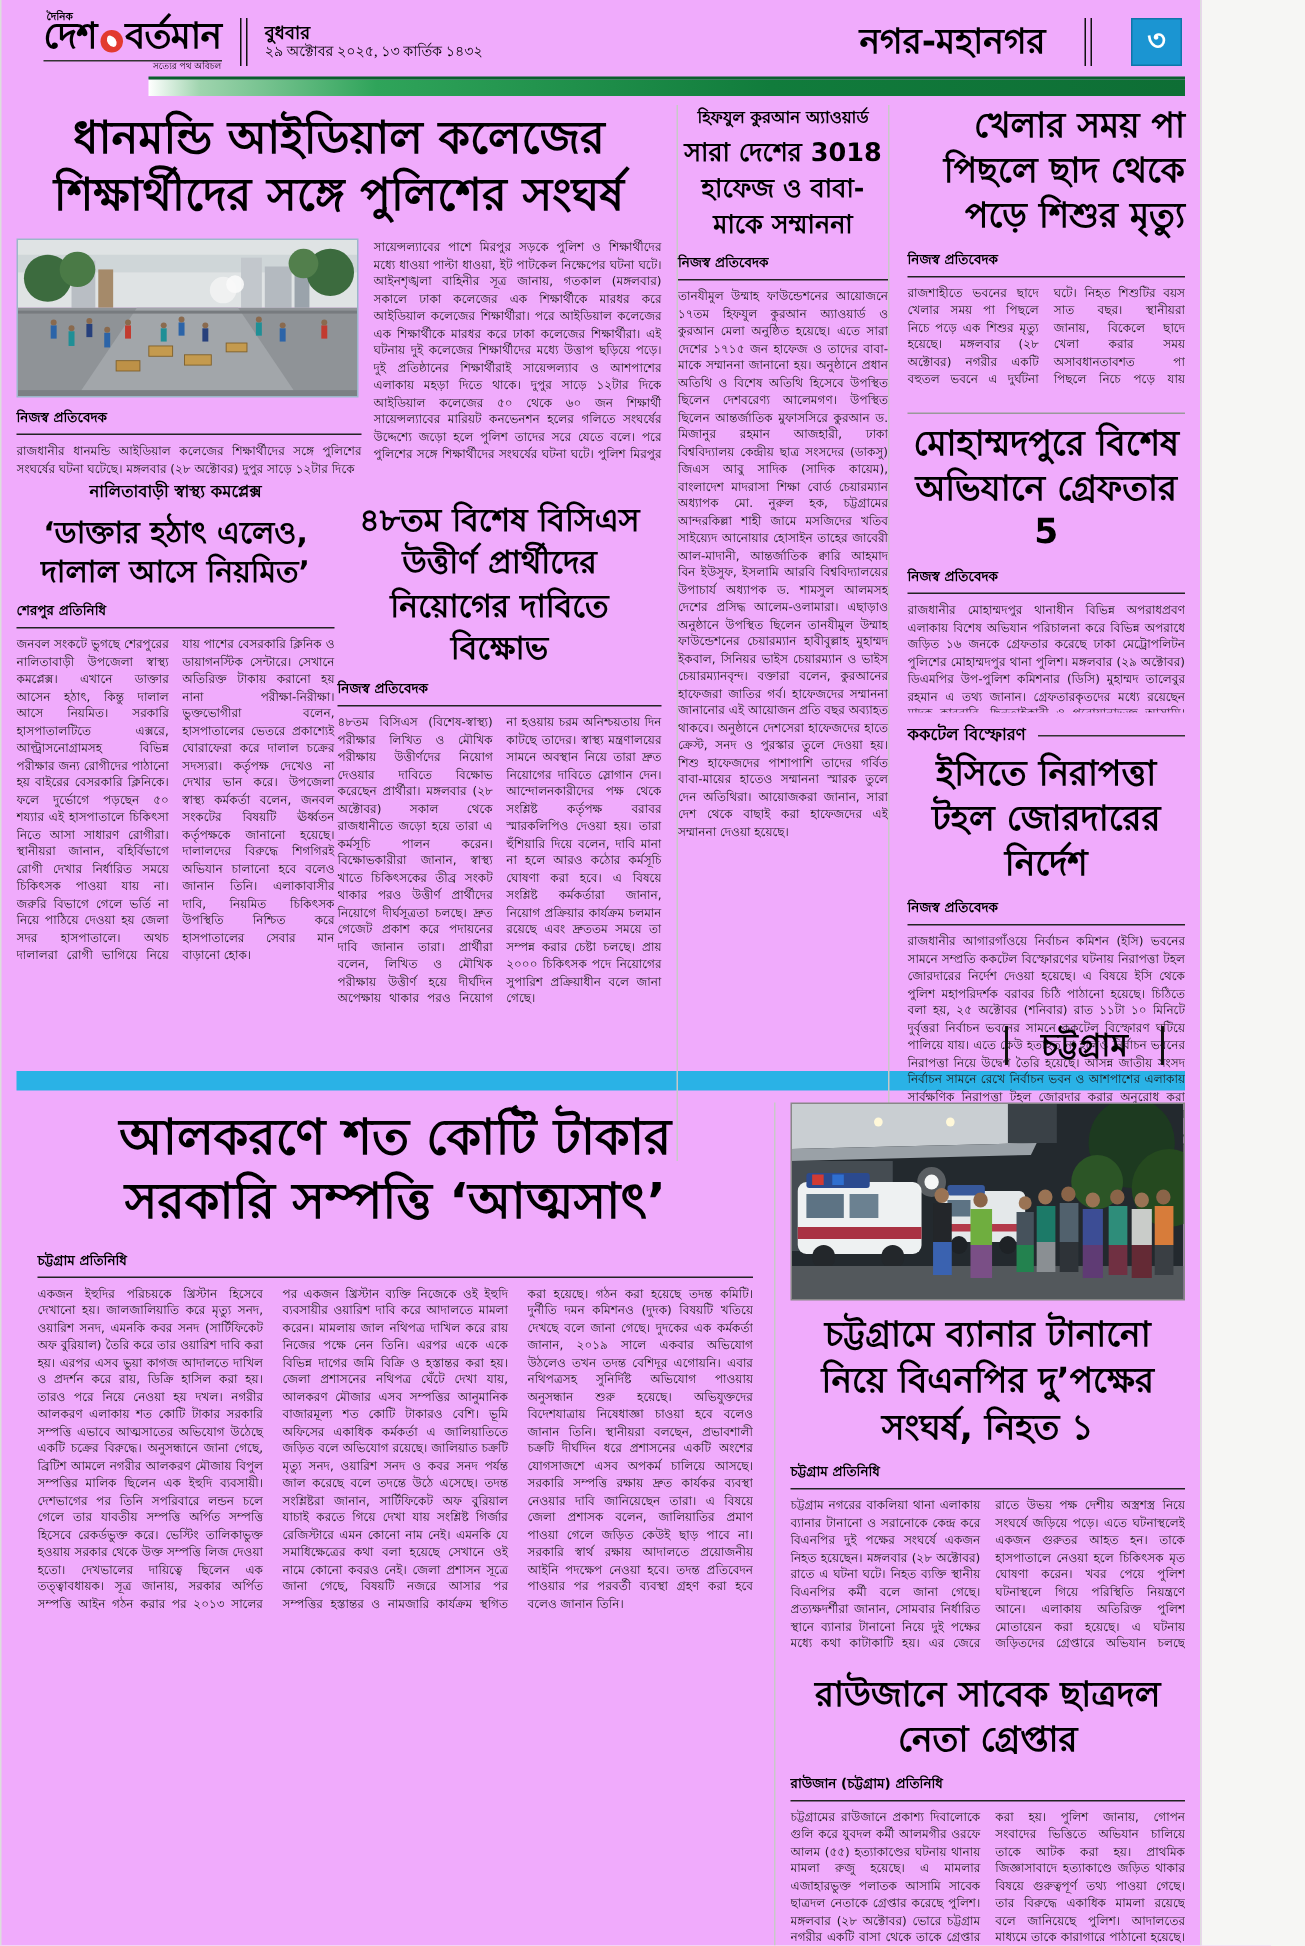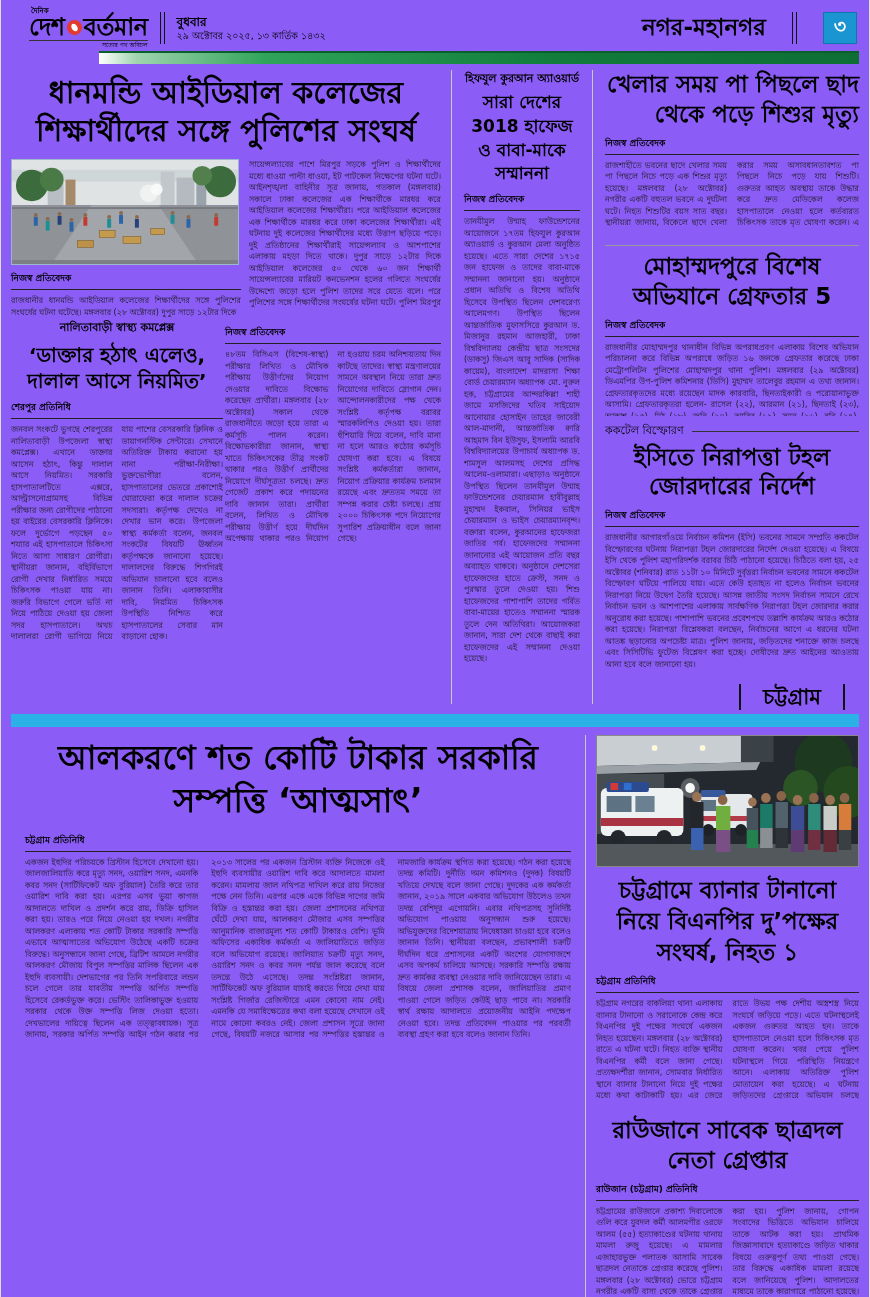--- a/index.html
+++ b/index.html
@@ -1,45 +1,45 @@
 <!DOCTYPE html>
 <html><head>
 <meta charset="utf-8">
 <style>
   * { box-sizing: border-box; margin: 0; padding: 0; }
   html,body { width:870px; background:#f6f6f4; font-family:"DejaVu Sans", sans-serif; }
-  .sheet { width:870px; height:1297px; background:#8b5cf6; position:relative; overflow:hidden; padding:4px 10px 6px 10px; border-left:1px solid #ddd; border-right:1px solid #ddd; }
+  .sheet { width:801px; height:1297px; background:#f0abfc; position:relative; overflow:hidden; padding:4px 10px 6px 10px; border-left:1px solid #ddd; border-right:1px solid #ddd; }
 
   
   .hdr { display:flex; align-items:center; height:46px; padding:2px 2px 0 18px; }
   .logo { display:flex; flex-direction:column; line-height:1; }
   .logo-top { font-size:7px; font-weight:bold; margin-left:2px; }
-  .logo-main { display:flex; align-items:center; font-size:24px; font-weight:bold; letter-spacing:-0.5px; color:#000; }
+  .logo-main { display:flex; align-items:center; font-size:24px; font-weight:bold; letter-spacing:-0.5px; color:#000;font-family:Liberation Mono, monospace; }
   .logo-dot { width:15px; height:15px; border-radius:50%; background:#e23a2e; margin:0 2px; position:relative; display:inline-block; }
   .logo-dot::after { content:""; position:absolute; left:4px; top:4px; width:7px; height:7px; background:#fff; border-radius:2px 5px 2px 5px; transform:rotate(12deg); }
   .logo-tag { font-size:6px; text-align:right; border-top:1px solid #333; margin-top:1px; padding-top:1px; }
   .dbar { width:5px; height:32px; border-left:1.6px solid #111; border-right:1.6px solid #111; margin:0 12px; }
   .dateblk { line-height:1.25; }
   .dateblk .day { font-weight:bold; font-size:12px; }
-  .dateblk .date { font-size:9.5px; }
+  .dateblk .date { font-size:9.5px;font-family:Liberation Serif, serif; }
   .hdr-spacer { flex:1; }
   .section-name { font-size:23px; font-weight:bold; margin-right:14px; }
   .pagebox { width:34px; height:32px; background:#1b95d2; border:1px solid #0e76aa; color:#fff; font-size:19px; font-weight:bold; display:flex; align-items:center; justify-content:center; margin-left:14px; }
 
   .greenbar { height:13px; margin:1px 0 6px 88px; background:linear-gradient(90deg,#ffffff 0%,#9fd4ae 5%,#2fa45a 22%,#117c3c 60%,#0e6e35 100%); border-top:2px solid #0a5f2d; }
 
   
   .kicker { font-size:11px; font-weight:bold; text-align:center; margin-bottom:2px; }
   .byline { font-size:9px; font-weight:bold; border-bottom:1.5px solid #222; padding:2px 0 3px 0; margin:4px 0 5px 0; }
   .btxt { font-size:8px; line-height:11.5px; text-align:justify; color:#1b1b1b; overflow:hidden; }
   h1,h2 { font-weight:bold; color:#000; }
 
   
   .topgrid { display:grid; grid-template-columns:430px 142px 1fr; column-gap:10px; height:612px; }
-  .colB { border-left:1px solid #c8c8c8; border-right:1px solid #c8c8c8; padding:0 12px; }
+  .colB { border-left:1px solid #c8c8c8; border-right:1px solid #c8c8c8; padding:0 0; }
   .colC { padding-left:2px; }
 
   .main-h1 { font-size:30px; line-height:1.25; text-align:center; margin:4px 0 10px 0; }
   .row1 { display:flex; gap:8px; height:152px; }
   .photocell { width:230px; flex:none; }
   .photo1 { width:228px; height:106px; border:1px solid #9bb7c9; display:block; }
   .mainbody { flex:1; height:150px; }
   .lead { font-size:8px; line-height:11.5px; text-align:justify; overflow:hidden; height:28px; margin-top:2px; }
   .row2 { display:flex; gap:2px; margin-top:8px; height:368px; }
   .doctor { width:212px; flex:none; display:flex; flex-direction:column; }
@@ -49,21 +49,21 @@
   .twocol { column-count:2; column-gap:9px; flex:1; }
 
   .hifz h2 { font-size:17px; line-height:1.4; text-align:center; }
   .hifz .btxt { height:488px; }
 
   .child h2 { font-size:23px; line-height:1.3; text-align:right; }
   .child .btxt { height:78px; column-count:2; column-gap:10px; }
   .story-sep { border-top:1px solid #999; margin:7px 0 6px 0; }
   .arrest h2 { font-size:23px; line-height:1.3; text-align:center; }
   .arrest .btxt { height:74px; }
-  .kickerline { display:flex; align-items:center; gap:8px; font-size:11px; font-weight:normal; margin:6px 0 0 0; }
+  .kickerline { display:flex; align-items:center; gap:8px; font-size:11px; font-weight:bold; margin:6px 0 0 0; }
   .kickerline .rule { flex:1; border-top:1.3px solid #333; }
   .ec h2 { font-size:23px; line-height:1.3; text-align:center; margin-top:2px; }
   .ec .btxt { height:152px; }
 
   
   .ctg-row { display:flex; justify-content:flex-end; align-items:center; height:30px; padding-right:14px; }
   .ctg-label { font-size:21px; font-weight:bold; border-left:2.5px solid #111; border-right:2.5px solid #111; padding:0 22px; line-height:26px; }
   .cyanbar { height:13px; background:#2ab2e6; margin:2px 0 8px 0; }
 
   
@@ -165,20 +165,21 @@
       </div>
 
       <div class="row2">
         <div class="doctor">
           <div class="kicker">নালিতাবাড়ী স্বাস্থ্য কমপ্লেক্স</div>
           <h2>‘ডাক্তার হঠাৎ এলেও, দালাল আসে নিয়মিত’</h2>
           <div class="byline">শেরপুর প্রতিনিধি</div>
           <div class="btxt twocol">জনবল সংকটে ভুগছে শেরপুরের নালিতাবাড়ী উপজেলা স্বাস্থ্য কমপ্লেক্স। এখানে ডাক্তার আসেন হঠাৎ, কিন্তু দালাল আসে নিয়মিত। সরকারি হাসপাতালটিতে এক্সরে, আল্ট্রাসনোগ্রামসহ বিভিন্ন পরীক্ষার জন্য রোগীদের পাঠানো হয় বাইরের বেসরকারি ক্লিনিকে। ফলে দুর্ভোগে পড়ছেন ৫০ শয্যার এই হাসপাতালে চিকিৎসা নিতে আসা সাধারণ রোগীরা। স্থানীয়রা জানান, বহির্বিভাগে রোগী দেখার নির্ধারিত সময়ে চিকিৎসক পাওয়া যায় না। জরুরি বিভাগে গেলে ভর্তি না নিয়ে পাঠিয়ে দেওয়া হয় জেলা সদর হাসপাতালে। অথচ দালালরা রোগী ভাগিয়ে নিয়ে যায় পাশের বেসরকারি ক্লিনিক ও ডায়াগনস্টিক সেন্টারে। সেখানে অতিরিক্ত টাকায় করানো হয় নানা পরীক্ষা-নিরীক্ষা। ভুক্তভোগীরা বলেন, হাসপাতালের ভেতরে প্রকাশ্যেই ঘোরাফেরা করে দালাল চক্রের সদস্যরা। কর্তৃপক্ষ দেখেও না দেখার ভান করে। উপজেলা স্বাস্থ্য কর্মকর্তা বলেন, জনবল সংকটের বিষয়টি ঊর্ধ্বতন কর্তৃপক্ষকে জানানো হয়েছে। দালালদের বিরুদ্ধে শিগগিরই অভিযান চালানো হবে বলেও জানান তিনি। এলাকাবাসীর দাবি, নিয়মিত চিকিৎসক উপস্থিতি নিশ্চিত করে হাসপাতালের সেবার মান বাড়ানো হোক।</div>
         </div>
         <div class="bcs">
+          <h2>৪৮তম বিশেষ বিসিএস উত্তীর্ণ প্রার্থীদের নিয়োগের দাবিতে বিক্ষোভ</h2>
           <div class="byline">নিজস্ব প্রতিবেদক</div>
           <div class="btxt twocol">৪৮তম বিসিএস (বিশেষ-স্বাস্থ্য) পরীক্ষার লিখিত ও মৌখিক পরীক্ষায় উত্তীর্ণদের নিয়োগ দেওয়ার দাবিতে বিক্ষোভ করেছেন প্রার্থীরা। মঙ্গলবার (২৮ অক্টোবর) সকাল থেকে রাজধানীতে জড়ো হয়ে তারা এ কর্মসূচি পালন করেন। বিক্ষোভকারীরা জানান, স্বাস্থ্য খাতে চিকিৎসকের তীব্র সংকট থাকার পরও উত্তীর্ণ প্রার্থীদের নিয়োগে দীর্ঘসূত্রতা চলছে। দ্রুত গেজেট প্রকাশ করে পদায়নের দাবি জানান তারা। প্রার্থীরা বলেন, লিখিত ও মৌখিক পরীক্ষায় উত্তীর্ণ হয়ে দীর্ঘদিন অপেক্ষায় থাকার পরও নিয়োগ না হওয়ায় চরম অনিশ্চয়তায় দিন কাটছে তাদের। স্বাস্থ্য মন্ত্রণালয়ের সামনে অবস্থান নিয়ে তারা দ্রুত নিয়োগের দাবিতে স্লোগান দেন। আন্দোলনকারীদের পক্ষ থেকে সংশ্লিষ্ট কর্তৃপক্ষ বরাবর স্মারকলিপিও দেওয়া হয়। তারা হুঁশিয়ারি দিয়ে বলেন, দাবি মানা না হলে আরও কঠোর কর্মসূচি ঘোষণা করা হবে। এ বিষয়ে সংশ্লিষ্ট কর্মকর্তারা জানান, নিয়োগ প্রক্রিয়ার কার্যক্রম চলমান রয়েছে এবং দ্রুততম সময়ে তা সম্পন্ন করার চেষ্টা চলছে। প্রায় ২০০০ চিকিৎসক পদে নিয়োগের সুপারিশ প্রক্রিয়াধীন বলে জানা গেছে।</div>
         </div>
       </div>
     </div>
 
     <div class="colB hifz">
       <div class="kicker">হিফযুল কুরআন অ্যাওয়ার্ড</div>
       <h2>সারা দেশের 3018 হাফেজ ও বাবা-মাকে সম্মাননা</h2>
       <div class="byline">নিজস্ব প্রতিবেদক</div>

